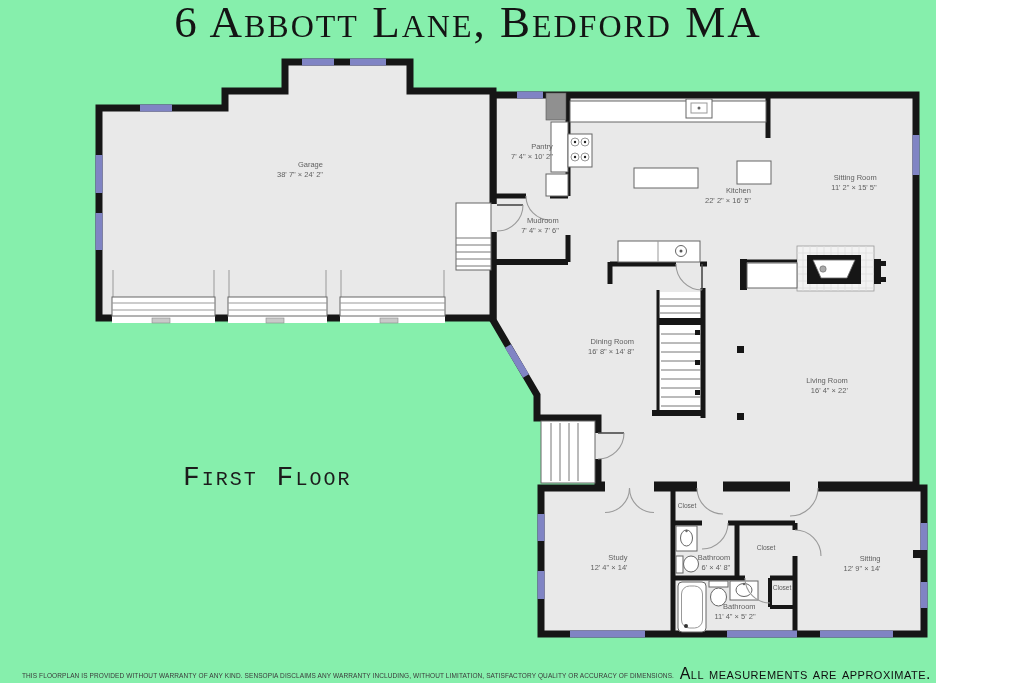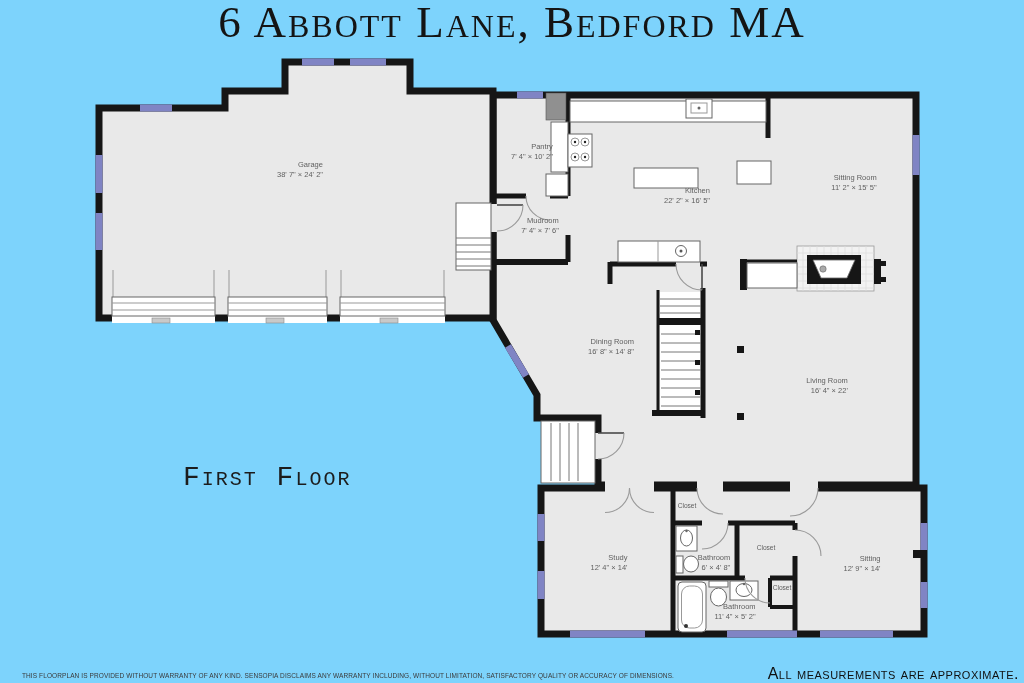--- a/index.html
+++ b/index.html
@@ -1,16 +1,16 @@
 <!DOCTYPE html>
 <html style="--wall: #161616; --fill: #e9e9e9; --win: #8084c4; --label: #5f5f5f;"><head>
 <meta charset="utf-8">
 <style>
   html,body{margin:0;padding:0;background:#fff}
-  .page{position:relative;width:1024px;height:683px;background:#7dd3fc;overflow:hidden;
+  .page{position:relative;width:936px;height:683px;background:#86efac;overflow:hidden;
         font-family:"Liberation Sans",sans-serif}
   .title{position:absolute;top:-2px;left:0;width:100%;text-align:center;
          font-family:"Liberation Serif",serif;font-variant:small-caps;
          font-size:45px;color:#141414;letter-spacing:2px;line-height:1.1}
   .floor-label{position:absolute;left:183px;top:462px;
          font-family:Liberation Mono, monospace;font-variant:small-caps;
          font-size:28px;color:#1c1c1c;letter-spacing:2px}
   .approx-note{position:absolute;right:5px;bottom:0px;text-align:right;
          font-family:Liberation Sans, sans-serif;font-variant:small-caps;
          font-size:16px;line-height:1.05;color:#101010;letter-spacing:.5px}
@@ -224,21 +224,21 @@
 
   <div class="labels">
     <div class="room-label" style="left:300px;top:170px">
       <div>Garage</div>
       <div>38' 7" × 24' 2"</div>
     </div>
     <div class="room-label" style="left:532px;top:152px">
       <div>Pantry</div>
       <div>7' 4" × 10' 2"</div>
     </div>
-    <div class="room-label" style="left:687px;top:196px">
+    <div class="room-label" style="left:728px;top:196px">
       <div>Kitchen</div>
       <div>22' 2" × 16' 5"</div>
     </div>
     <div class="room-label" style="left:854px;top:183px">
       <div>Sitting Room</div>
       <div>11' 2" × 15' 5"</div>
     </div>
     <div class="room-label" style="left:540px;top:226px">
       <div>Mudroom</div>
       <div>7' 4" × 7' 6"</div>

